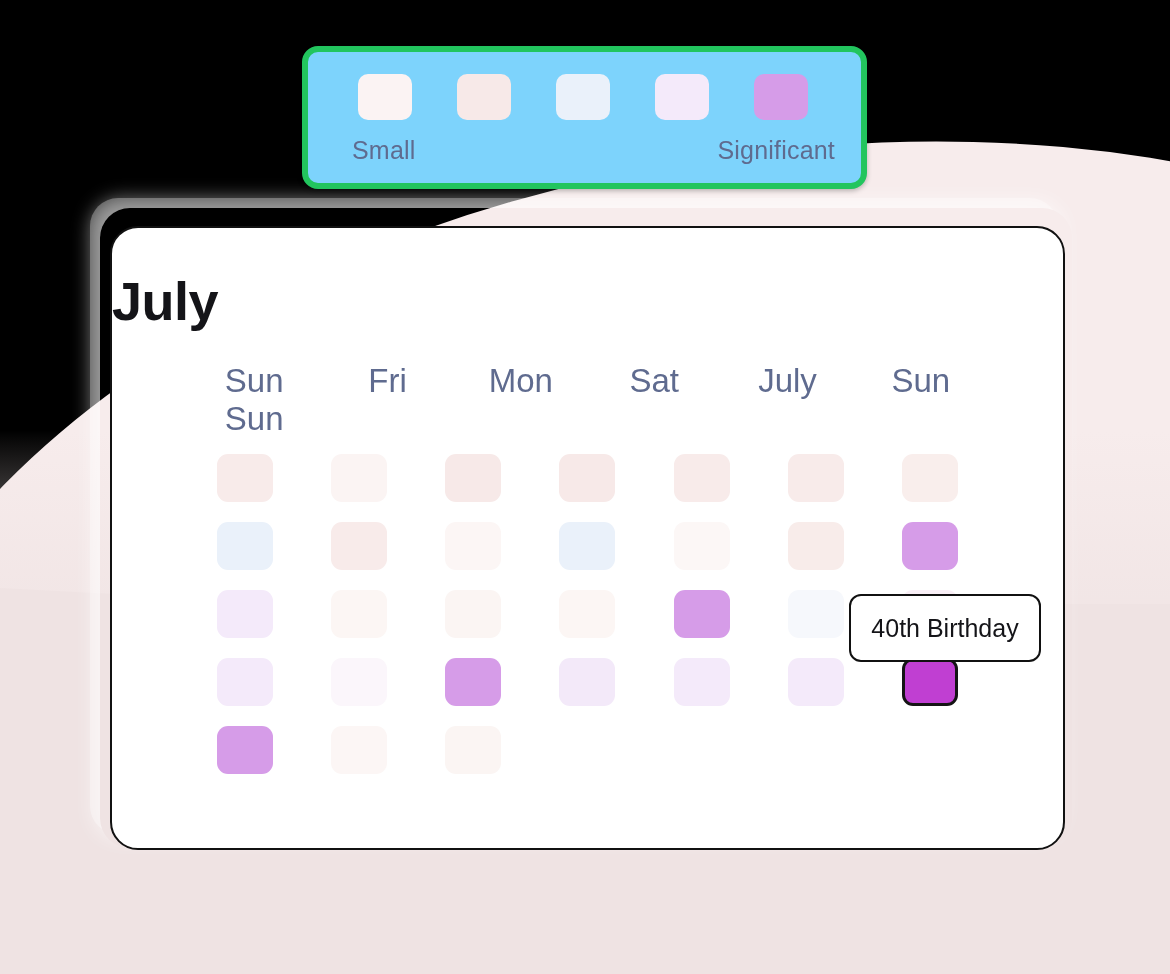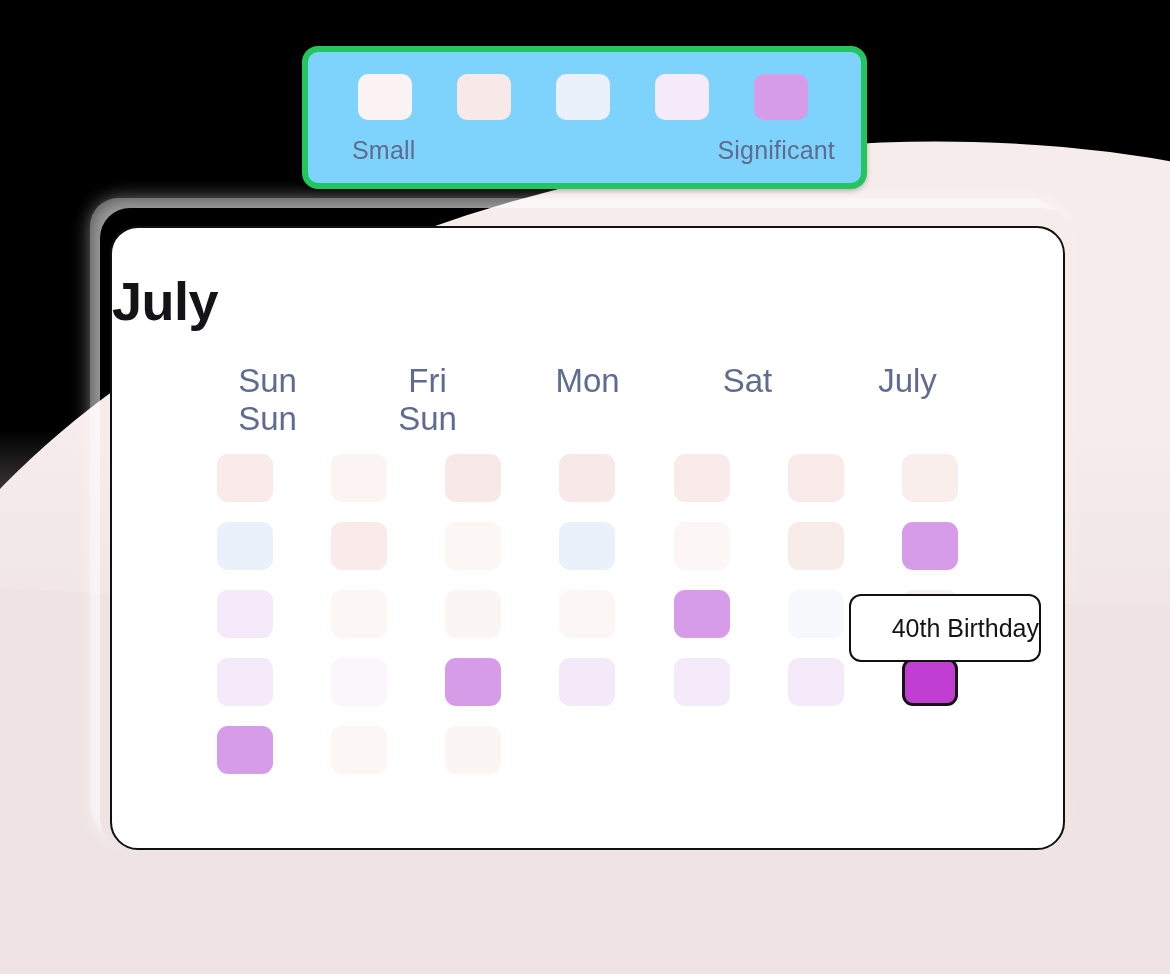--- a/index.html
+++ b/index.html
@@ -133,21 +133,21 @@
     font-weight: bold;
     color: #141418;
     letter-spacing: -0.5px;
   }
   .cal-grid {
     margin: 30px auto 0 auto;
     width: 800px;
   }
   .weekday-row {
     display: grid;
-    grid-template-columns: repeat(5, 1fr);
+    grid-template-columns: repeat(6, 1fr);
     margin-bottom: 16px;
   }
   .weekday {
     text-align: center;
     color: #5f6b8f;
     font-size: 33px;
     letter-spacing: 0px;
   }
   .day-row {
     display: grid;
@@ -177,21 +177,21 @@
     position: absolute;
     left: 849px;
     top: 594px;
     width: 192px;
     height: 68px;
     background: #ffffff;
     border: 2px solid #111111;
     border-radius: 12px;
     display: flex;
     align-items: center;
-    justify-content: flex-end;
+    justify-content: center;
     font-size: 25px;
     color: #141418;
     z-index: 40;
   }
 </style>
 </head>
 <body>
 
 <div id="stage">
 

